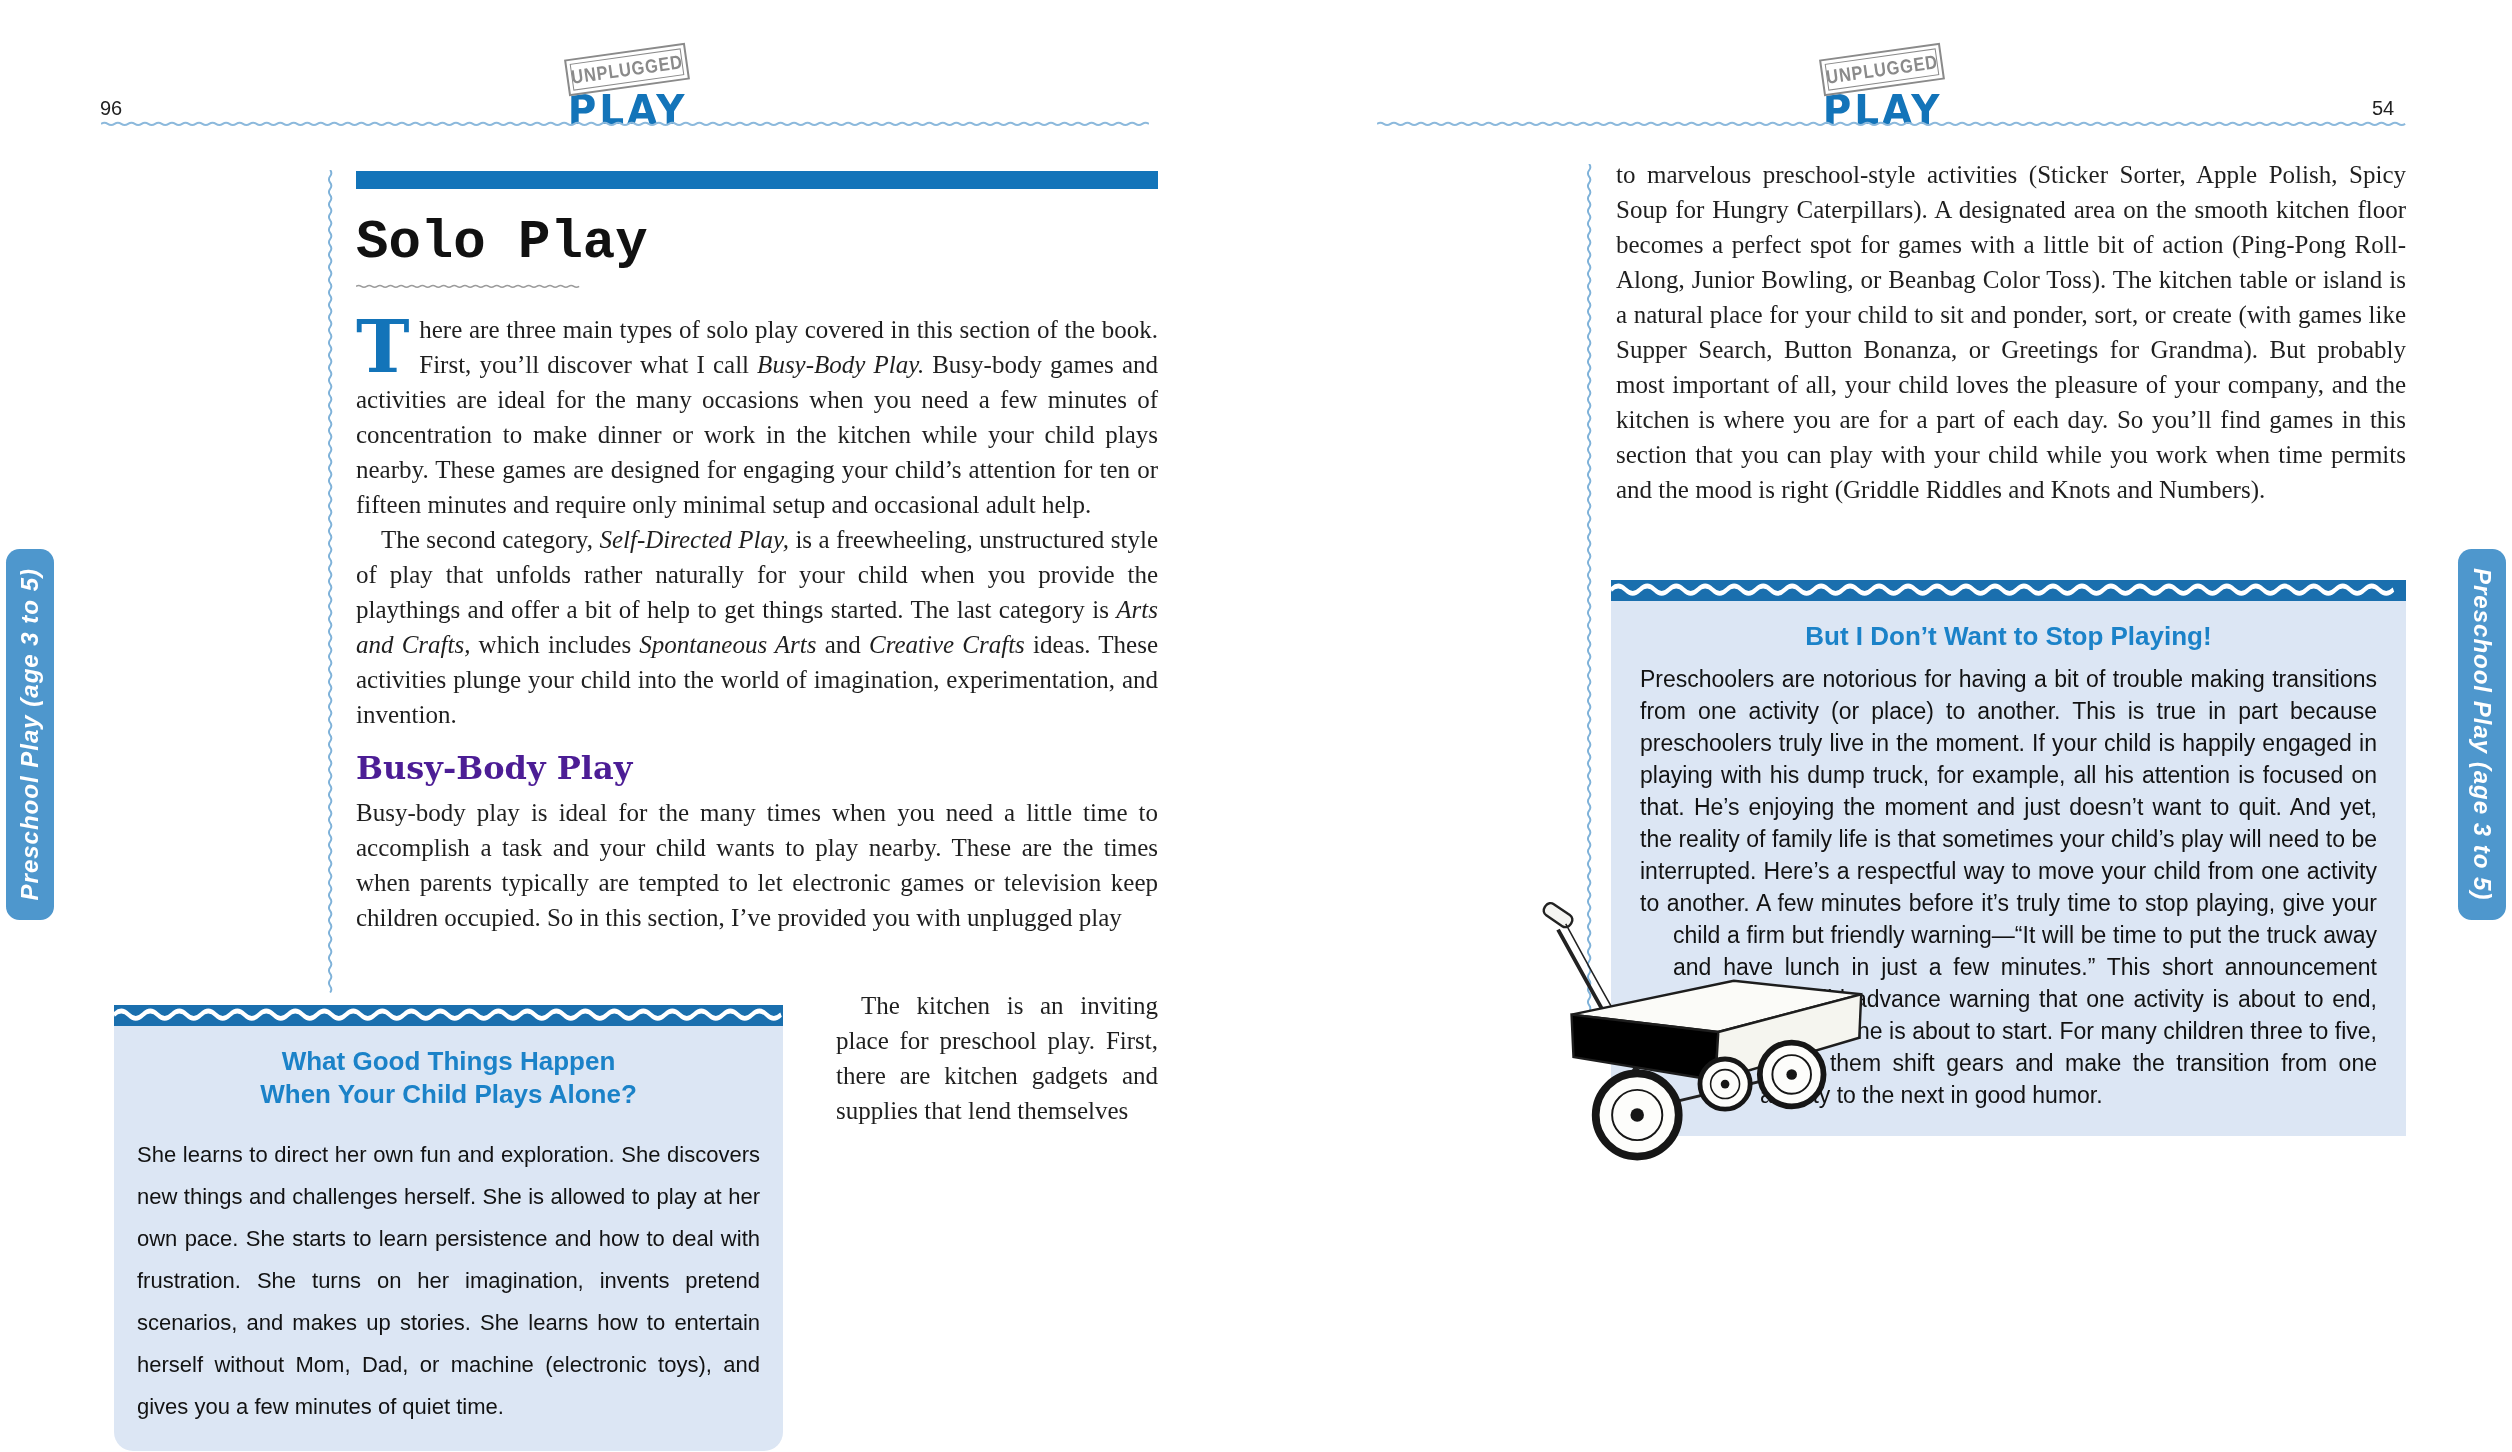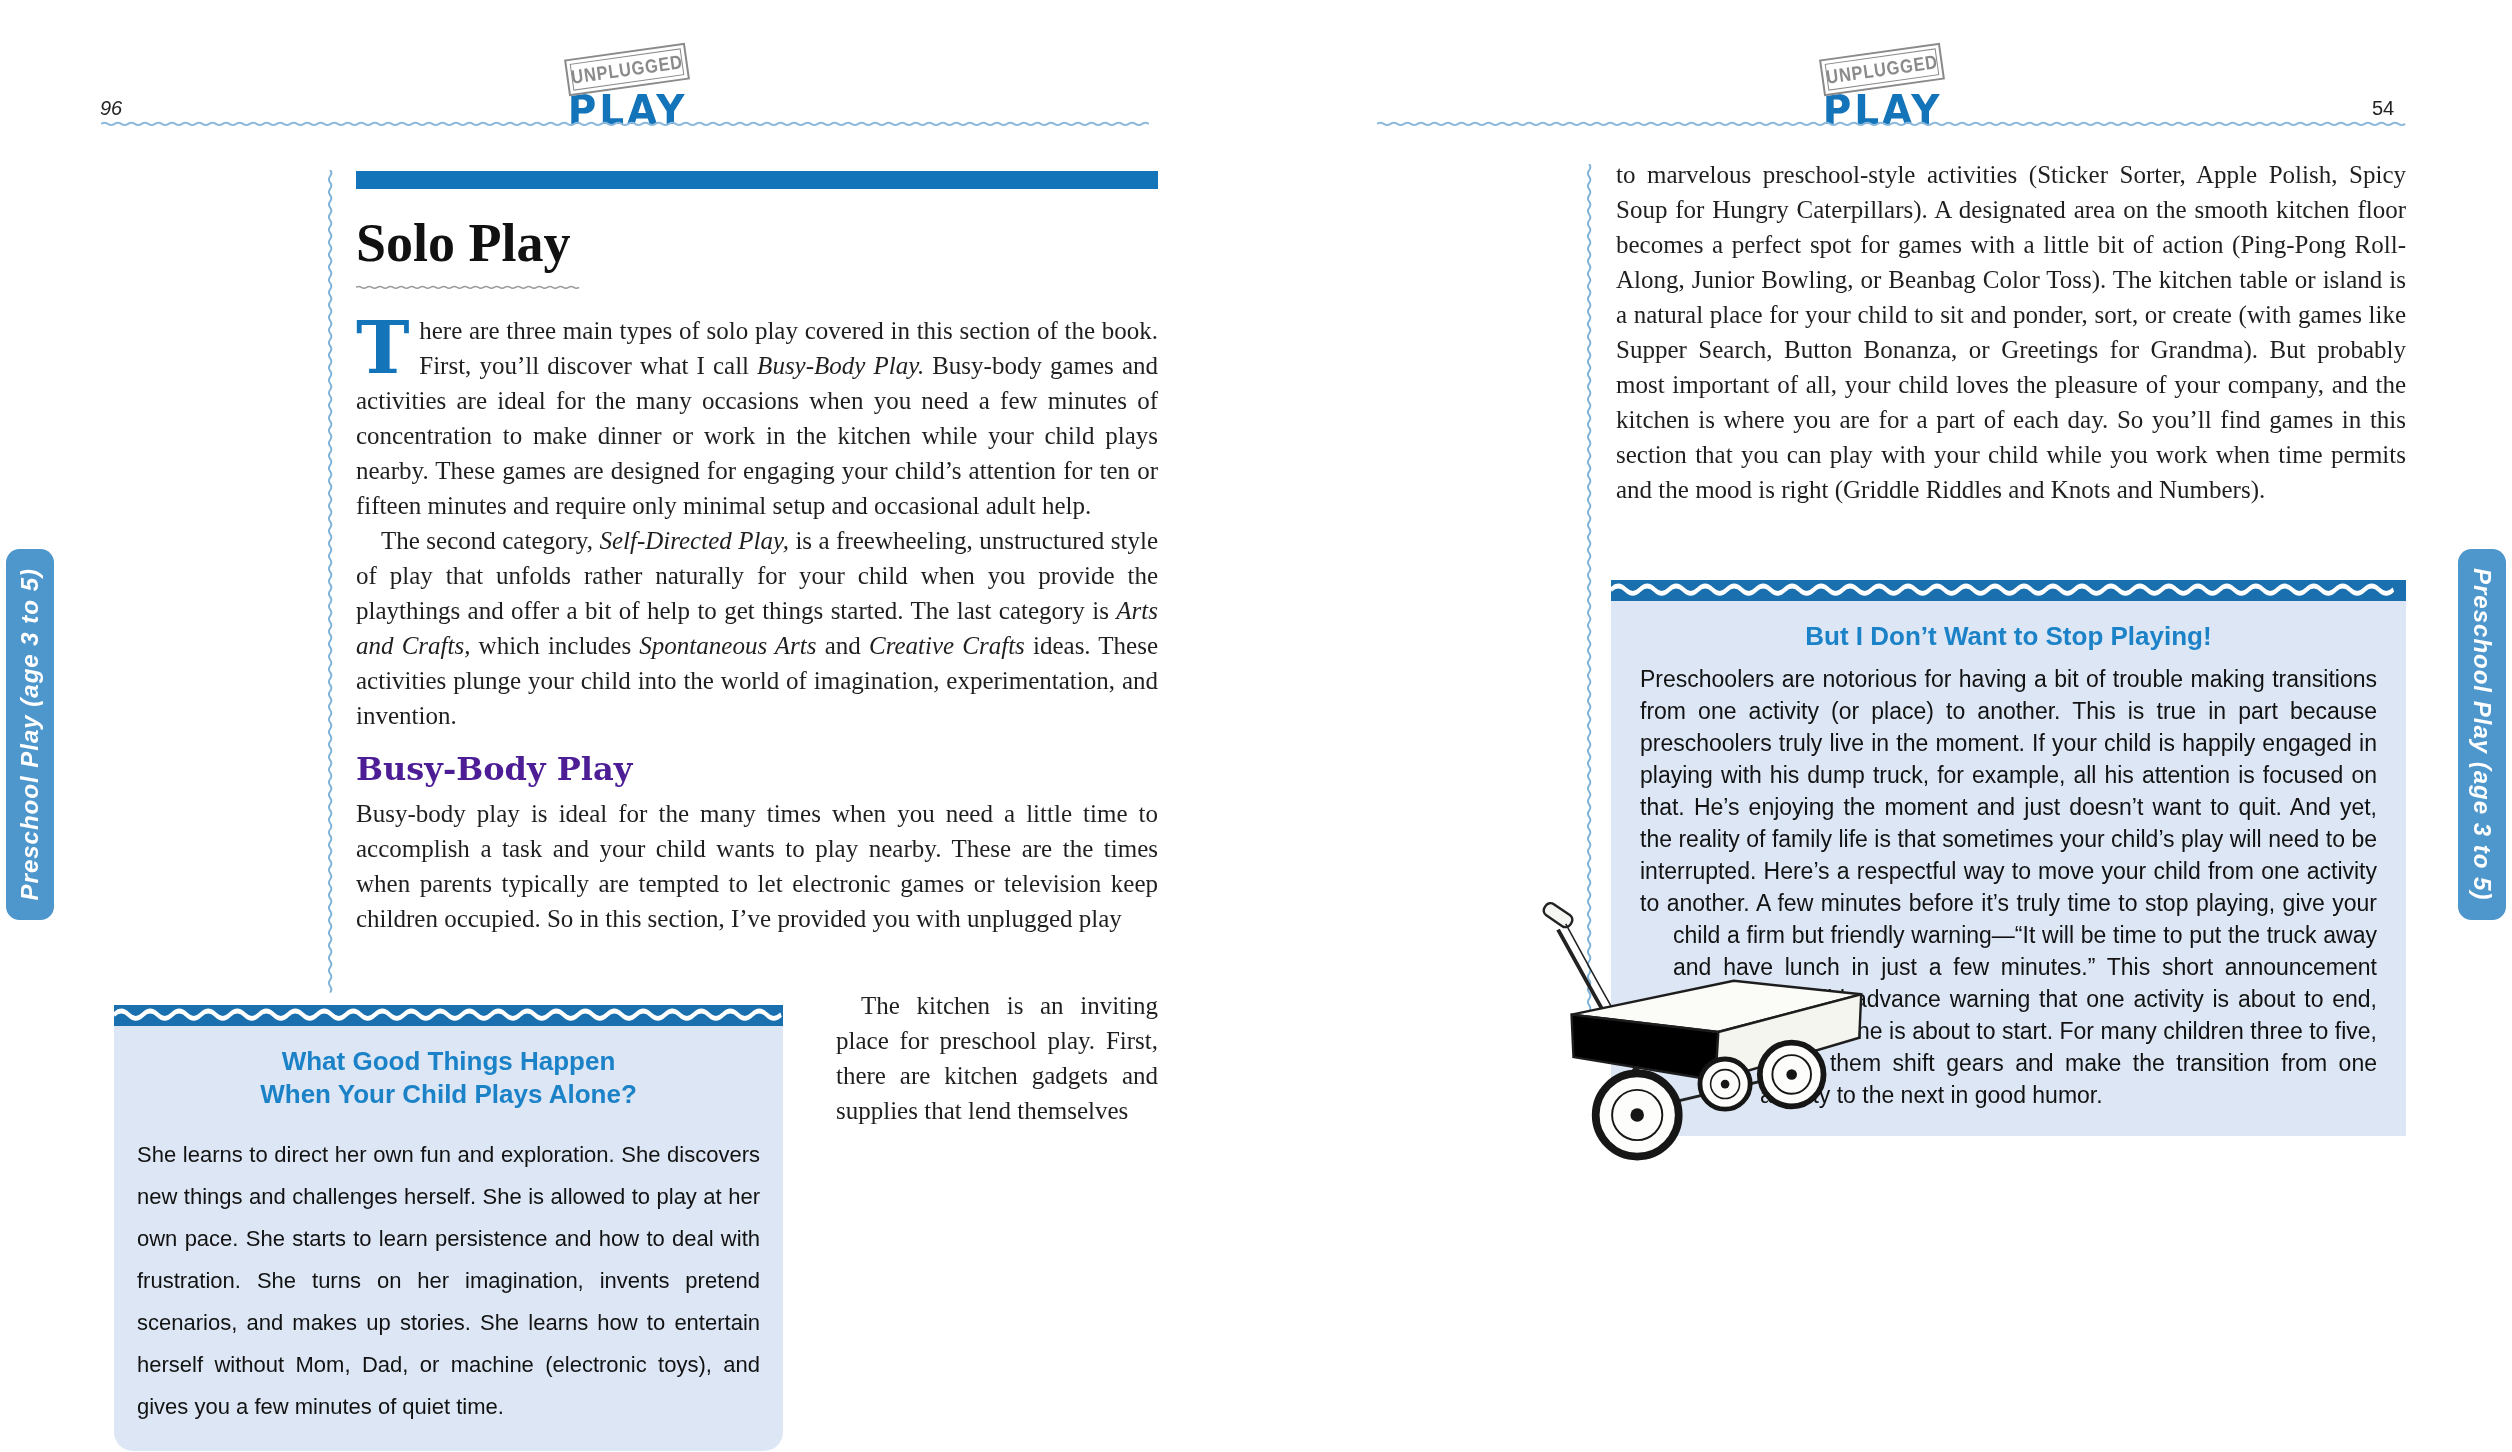--- a/index.html
+++ b/index.html
@@ -21,21 +21,21 @@
          letter-spacing:1px;color:var(--stamp-gray);transform:scaleX(.85);white-space:nowrap;}
   .playword{position:absolute;left:9.7px;top:48px;font-family:"DejaVu Sans",sans-serif;font-weight:bold;
          font-size:39px;letter-spacing:2.9px;color:var(--accent-blue);transform:scaleY(1.04);}
   
   svg.wave{display:block;}
   .wave-h{position:absolute;top:120px;height:8.7px;}
   .wave-v{position:absolute;transform-origin:0 0;transform:rotate(90deg);height:8.7px;}
   
   .col-left{position:absolute;left:356px;top:171px;width:802px;}
   .chapter-bar{height:18.4px;background:var(--accent-blue);margin-bottom:23px;}
-  h1.chapter{font-family:Liberation Serif, serif;font-weight:bold;font-size:54px;margin:0 0 9.7px 0;color:#111;}
+  h1.chapter{font-family:Liberation Mono, monospace;font-weight:bold;font-size:54px;margin:0 0 9.7px 0;color:#111;}
   .title-wave{margin:0 0 21px 0;}
   p.body{font-size:25px;line-height:35px;text-align:justify;margin:0;}
   p.indent{text-indent:25px;}
   .dropcap{float:left;font-family:"DejaVu Serif",serif;font-weight:bold;font-size:72px;line-height:58px;
            color:var(--accent-blue);margin:5.8px 9.7px 0 0;}
   h2.section{font-family:"DejaVu Serif",serif;font-weight:bold;font-size:32px;margin:17.4px 0 7.7px 0;color:#4c1d95;}
   .it{font-style:italic;}
   .col-narrow{position:absolute;left:836px;top:988px;width:322px;}
   .col-right{position:absolute;left:1616px;top:157px;width:790px;}
   
@@ -53,21 +53,21 @@
   .tab{position:absolute;top:549px;width:48px;height:371px;background:var(--tab-blue);
        border-radius:13.5px;display:flex;align-items:center;justify-content:center;}
   .tab span{writing-mode:vertical-rl;color:#fff;font-family:"Liberation Sans",sans-serif;
        font-weight:bold;font-style:italic;font-size:24px;letter-spacing:1px;white-space:nowrap;}
   .tab.left span{transform:rotate(180deg);}
   .wagon{z-index:3;}
 </style>
 </head>
 <body>
 
-<div class="abs pagenum" style="left:100px;top:97px;font-style:italic;">96</div>
+<div class="abs pagenum" style="left:100px;top:97px;">96</div>
 <div class="abs pagenum" style="left:2372px;top:97px;">54</div>
 
 <div class="abs logo" style="left:558px;top:39px;">
   <div class="stamp">
     <span>UNPLUGGED</span>
   </div>
   <div class="playword">PLAY</div>
 </div>
 
 <div class="abs logo" style="left:1813px;top:39px;">

